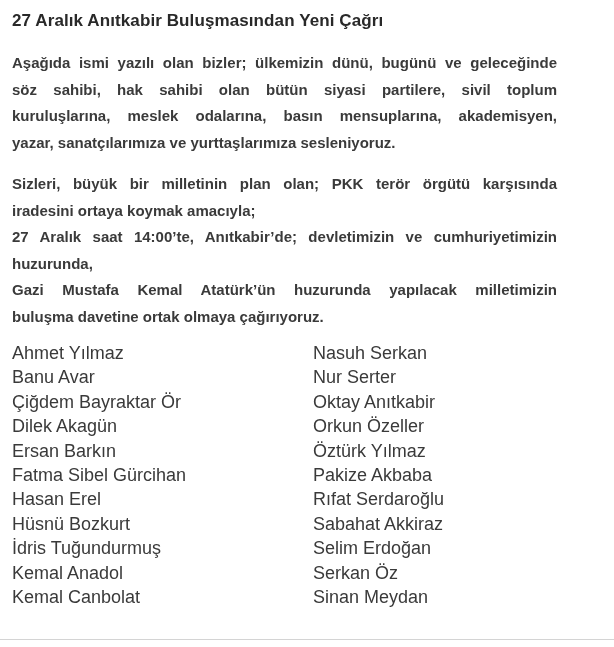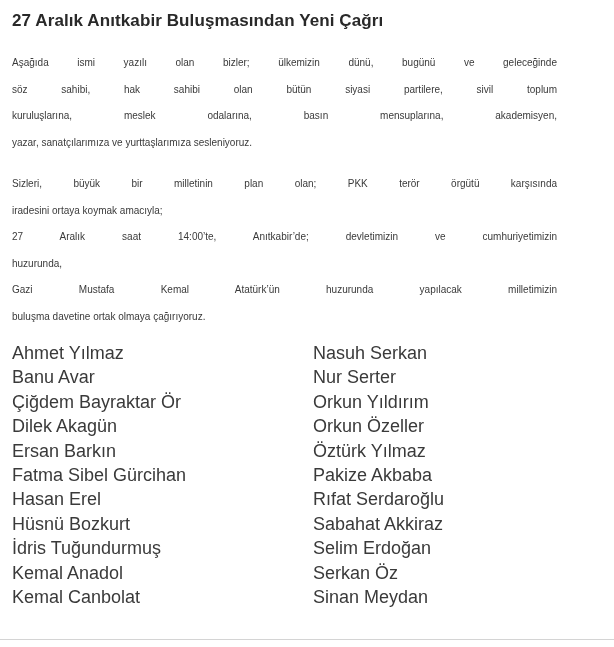--- a/index.html
+++ b/index.html
@@ -19,23 +19,24 @@
     font-size: 17px;
     font-weight: bold;
     line-height: 22px;
     color: #292929;
     letter-spacing: 0.1px;
   }
   .para { margin: 0; }
   .para.gap { margin-top: 15px; }
   .para.first { margin-top: 18px; }
   .line {
-    font-size: 10px;
+    font-size: 15px;
     line-height: 26.5px;
     white-space: normal;
+    font-weight: bold;
   }
   .line.j {
     text-align: justify;
     text-align-last: justify;
   }
   .names {
     margin-top: 11px;
     display: grid;
     grid-template-columns: 301px 1fr;
   }
@@ -90,21 +91,21 @@
       <div class="name">Fatma Sibel Gürcihan</div>
       <div class="name">Hasan Erel</div>
       <div class="name">Hüsnü Bozkurt</div>
       <div class="name">İdris Tuğundurmuş</div>
       <div class="name">Kemal Anadol</div>
       <div class="name">Kemal Canbolat</div>
     </div>
     <div class="col">
       <div class="name">Nasuh Serkan</div>
       <div class="name">Nur Serter</div>
-      <div class="name">Orkun Yıldırım</div>
+      <div class="name">Oktay Anıtkabir</div>
       <div class="name">Orkun Özeller</div>
       <div class="name">Öztürk Yılmaz</div>
       <div class="name">Pakize Akbaba</div>
       <div class="name">Rıfat Serdaroğlu</div>
       <div class="name">Sabahat Akkiraz</div>
       <div class="name">Selim Erdoğan</div>
       <div class="name">Serkan Öz</div>
       <div class="name">Sinan Meydan</div>
     </div>
   </div>

